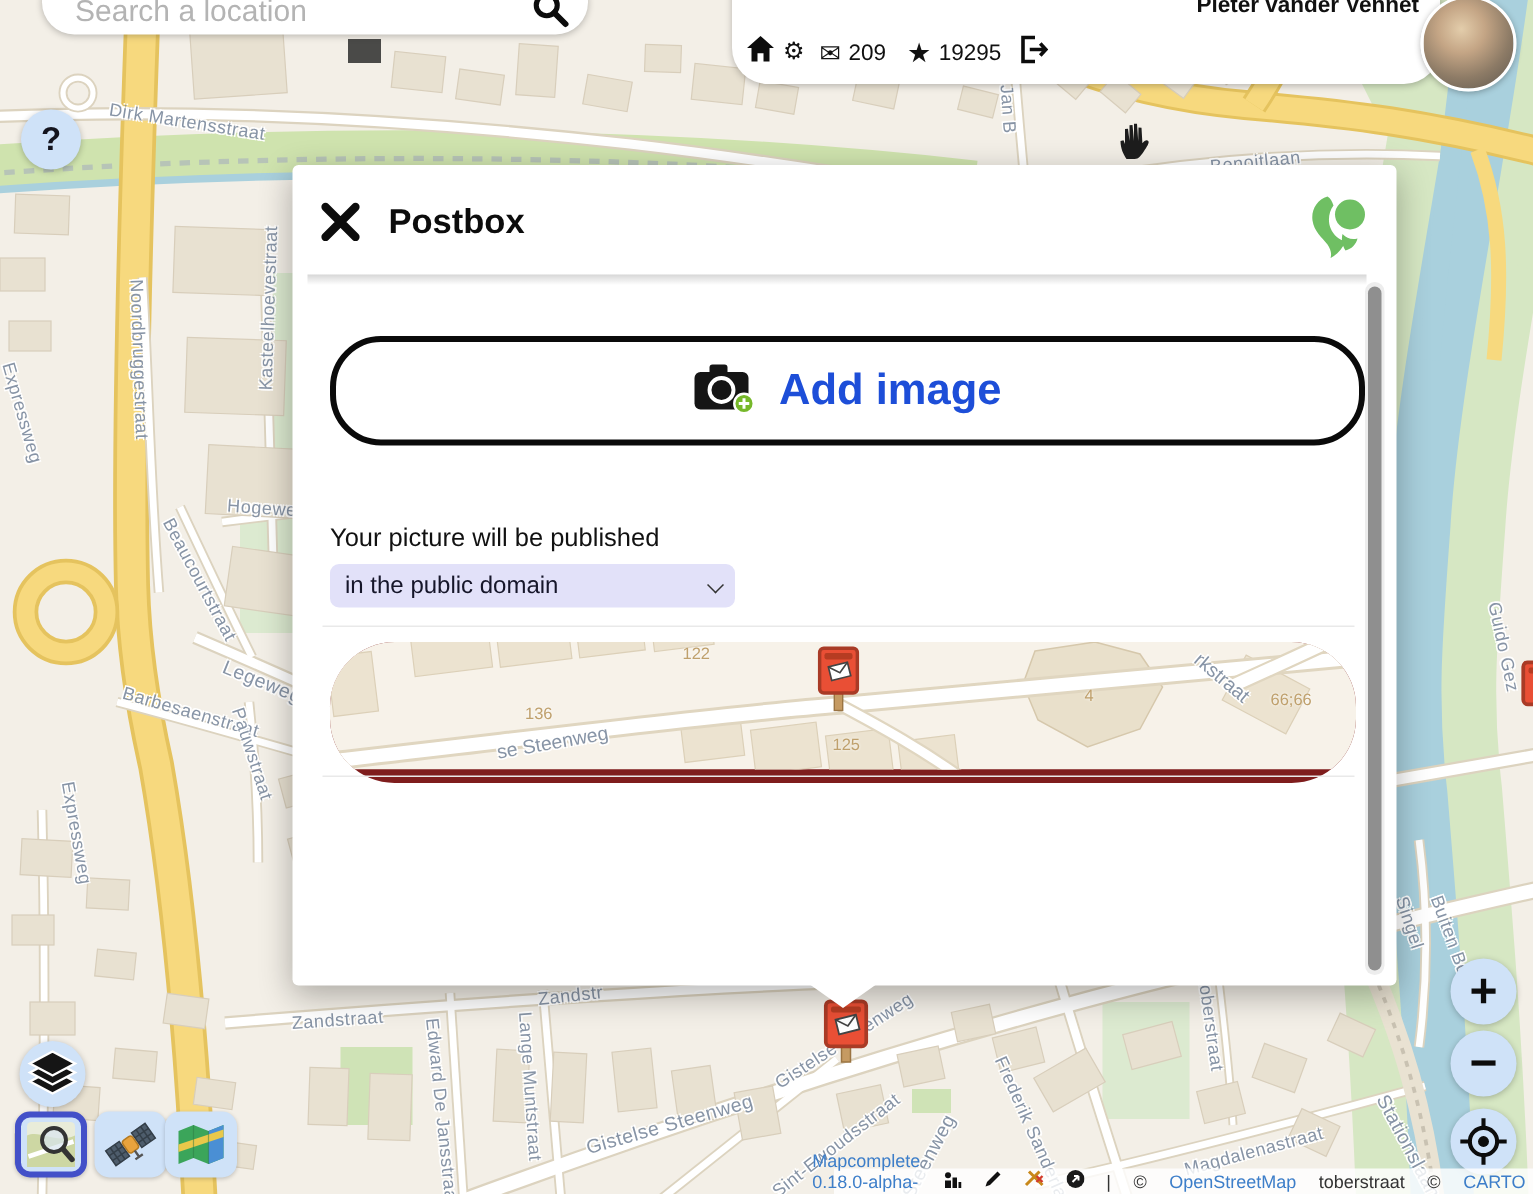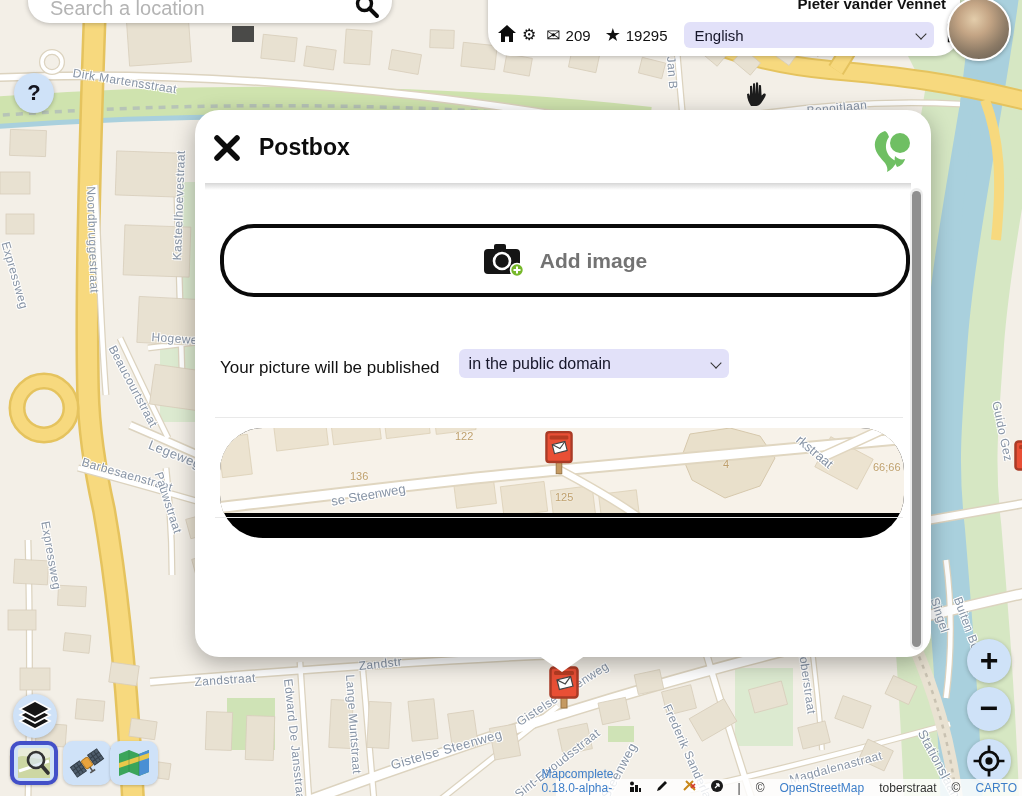--- a/index.html
+++ b/index.html
@@ -30,45 +30,45 @@
            font-family:"Liberation Sans",sans-serif;}
   .chev{position:absolute;right:9px;top:8px;width:7px;height:7px;border-right:1.6px solid #333;
         border-bottom:1.6px solid #333;transform:rotate(45deg);pointer-events:none;}
   .avatar{left:947px;top:-3px;width:60px;height:60px;border-radius:50%;z-index:7;
           border:2px solid #fff;box-shadow:0 1px 4px rgba(0,0,0,.3);
           background:radial-gradient(circle at 42% 34%,#e3cdab 0%,#c4a585 30%,#8d7b66 62%,#5b554d 100%);}
   .helpbtn{left:14px;top:73px;width:40px;height:40px;border-radius:50%;background:#cfe2f8;z-index:5;
            box-shadow:0 1px 4px rgba(0,0,0,.25);display:flex;align-items:center;justify-content:center;
            font-size:22px;font-weight:bold;color:#14141e;}
   
-  .dialog{left:195px;top:110px;width:736px;height:547px;background:#fff;border-radius:24px;
+  .dialog{left:195px;top:110px;width:736px;height:547px;background:#fff;border-radius:4px;
           box-shadow:0 6px 22px rgba(0,0,0,.3);z-index:10;}
   .dlg-tail{left:538px;top:655px;width:0;height:0;border-left:24px solid transparent;
             border-right:24px solid transparent;border-top:17px solid #fff;z-index:10;}
   .dlg-close{position:absolute;left:18px;top:24px;width:28px;height:28px;cursor:pointer;}
   .dlg-title{position:absolute;left:64px;top:24px;font-size:23px;font-weight:bold;color:#0c0c0c;}
   .dlg-logo{position:absolute;left:678px;top:20px;}
   .scrollshadow{position:absolute;left:10px;right:20px;top:73px;height:7px;
                 background:linear-gradient(rgba(0,0,0,.16),rgba(0,0,0,0));}
   .addimg{position:absolute;left:25px;top:114px;width:682px;height:65px;border:4px solid #0a0a0a;
           border-radius:34px;background:#fff;display:flex;align-items:center;justify-content:center;
           gap:15px;cursor:pointer;}
-  .addimg-label{font-size:21px;font-weight:bold;color:#737373;}
+  .addimg-label{font-size:29px;font-weight:bold;color:#1d4ed8;}
   .imgnote{position:absolute;left:36px;top:188px;width:660px;text-align:center;font-size:13.5px;
            color:#1a1a1a;line-height:28px;}
-  .licrow{position:absolute;left:25px;top:239px;display:flex;align-items:flex-end;gap:7px;}
+  .licrow{position:absolute;left:25px;top:239px;display:flex;align-items:flex-start;gap:7px;flex-direction:column;}
   .licrow .label{font-size:17px;color:#111;}
-  .licwrap{position:relative;margin-left:12px;}
+  .licwrap{position:relative;}
   .licsel{appearance:none;-webkit-appearance:none;border:none;outline:none;width:270px;height:29px;
           border-radius:6px;background:#e2e1f9;font-size:16px;color:#16162a;padding:0 26px 0 10px;
           font-family:"Liberation Sans",sans-serif;}
   .licwrap .chev{top:10px;}
   .divider{position:absolute;left:20px;right:28px;height:1px;background:#e9e9e9;}
-  .minimap{position:absolute;left:25px;top:318px;width:684px;height:110px;border-radius:43px;
-           overflow:hidden;background:#000000;}
+  .minimap{position:absolute;left:25px;top:318px;width:684px;height:94px;border-radius:43px;
+           overflow:hidden;background:#7f1d1d;}
   .mlabel{position:absolute;color:#8794a6;font-size:12px;white-space:nowrap;transform-origin:0 0;
           text-shadow:-1px -1px 0 #fff,1px -1px 0 #fff,-1px 1px 0 #fff,1px 1px 0 #fff;}
   .hnum{position:absolute;color:#bfa06c;font-size:11px;white-space:nowrap;transform-origin:0 0;
         text-shadow:0 0 2px #fff;}
   .delbtn{position:absolute;left:17px;top:458px;width:692px;height:49px;border-radius:9px;
           background:#dbeafe;display:flex;align-items:center;padding-left:16px;gap:19px;
           box-sizing:border-box;cursor:pointer;}
   .delbtn span{font-size:15px;color:#101010;}
   .strack{position:absolute;right:8px;top:78px;width:13px;height:462px;background:#ededed;border-radius:7px;}
   .sthumb{position:absolute;left:2px;top:3px;width:9px;height:456px;background:#8f8f8f;border-radius:5px;}
@@ -300,26 +300,20 @@
     <span>
       <svg width="20" height="19" viewBox="0 0 20 19">
           <path fill="#0c0c0c" d="M10,1 L19,9 H16 V18 H12 V12.5 H8 V18 H4 V9 H1 Z"></path>
         </svg>
     </span>
     <span class="glyph" style="font-size:16px">⚙</span>
     <span class="glyph" style="margin-left:5px">✉</span>
     <span class="count">209</span>
     <span class="glyph" style="margin-left:9px;font-size:18px">★</span>
     <span class="count">19295</span>
-    <span class="langwrap">
-      <select class="langsel">
-        <option>English</option>
-      </select>
-      <span class="chev"></span>
-    </span>
     <span style="margin-left:6px">
       <svg width="21" height="22" viewBox="0 0 21 22">
         <path d="M12,3 H4 V19 H12" fill="none" stroke="#0c0c0c" stroke-width="2.4"></path>
         <path d="M8.5,11 H19 M15.5,7 L19.2,11 L15.5,15" fill="none" stroke="#0c0c0c" stroke-width="2.4"></path>
       </svg>
     </span>
   </div>
 </div>
 <div class="abs avatar"></div>
 
@@ -390,21 +384,21 @@
       <path d="M-5,80 C120,66 260,48 340,42 C460,32 570,20 690,10" stroke="#fff" stroke-width="9" fill="none"></path>
       <path d="M340,42 C370,58 395,72 420,90" stroke="#e0d6c0" stroke-width="9" fill="none"></path>
       <path d="M340,42 C370,58 395,72 420,90" stroke="#fff" stroke-width="6" fill="none"></path>
       <path d="M600,30 C640,12 670,-2 695,-14" stroke="#e0d6c0" stroke-width="11" fill="none"></path>
       <path d="M600,30 C640,12 670,-2 695,-14" stroke="#fff" stroke-width="8" fill="none"></path>
     </svg>
     <span class="hnum" style="left:235px;top:2px">122</span>
     <span class="hnum" style="left:130px;top:42px">136</span>
     <span class="hnum" style="left:335px;top:63px">125</span>
     <span class="hnum" style="left:503px;top:30px">4</span>
-    <span class="hnum" style="left:653px;top:33px">66;66</span>
+    <span class="hnum" style="left:627px;top:33px">66;66</span>
     <span class="mlabel" style="left:110px;top:66px;transform:rotate(-10deg);font-size:13px">se Steenweg</span>
     <span class="mlabel" style="left:583px;top:4px;transform:rotate(40deg);font-size:13px">rkstraat</span>
     <div style="position:absolute;left:325px;top:1px">
       <svg width="28" height="52" viewBox="0 0 30 52">
         <rect x="12" y="32" width="6" height="14" fill="#c59a62" stroke="#9a7442" stroke-width="1"></rect>
         <rect x="1.5" y="1.5" width="27" height="32" rx="3" fill="#e94f35" stroke="#a93b26" stroke-width="2.5"></rect>
         <rect x="5" y="5" width="20" height="4.5" rx="1.5" fill="#b63c22"></rect>
         <g transform="rotate(-14 16 19)">
           <rect x="9" y="13" width="14" height="10" fill="#fff" stroke="#444" stroke-width="1.2"></rect>
           <path d="M9,13 L16,19 L23,13" fill="none" stroke="#444" stroke-width="1.2"></path>

